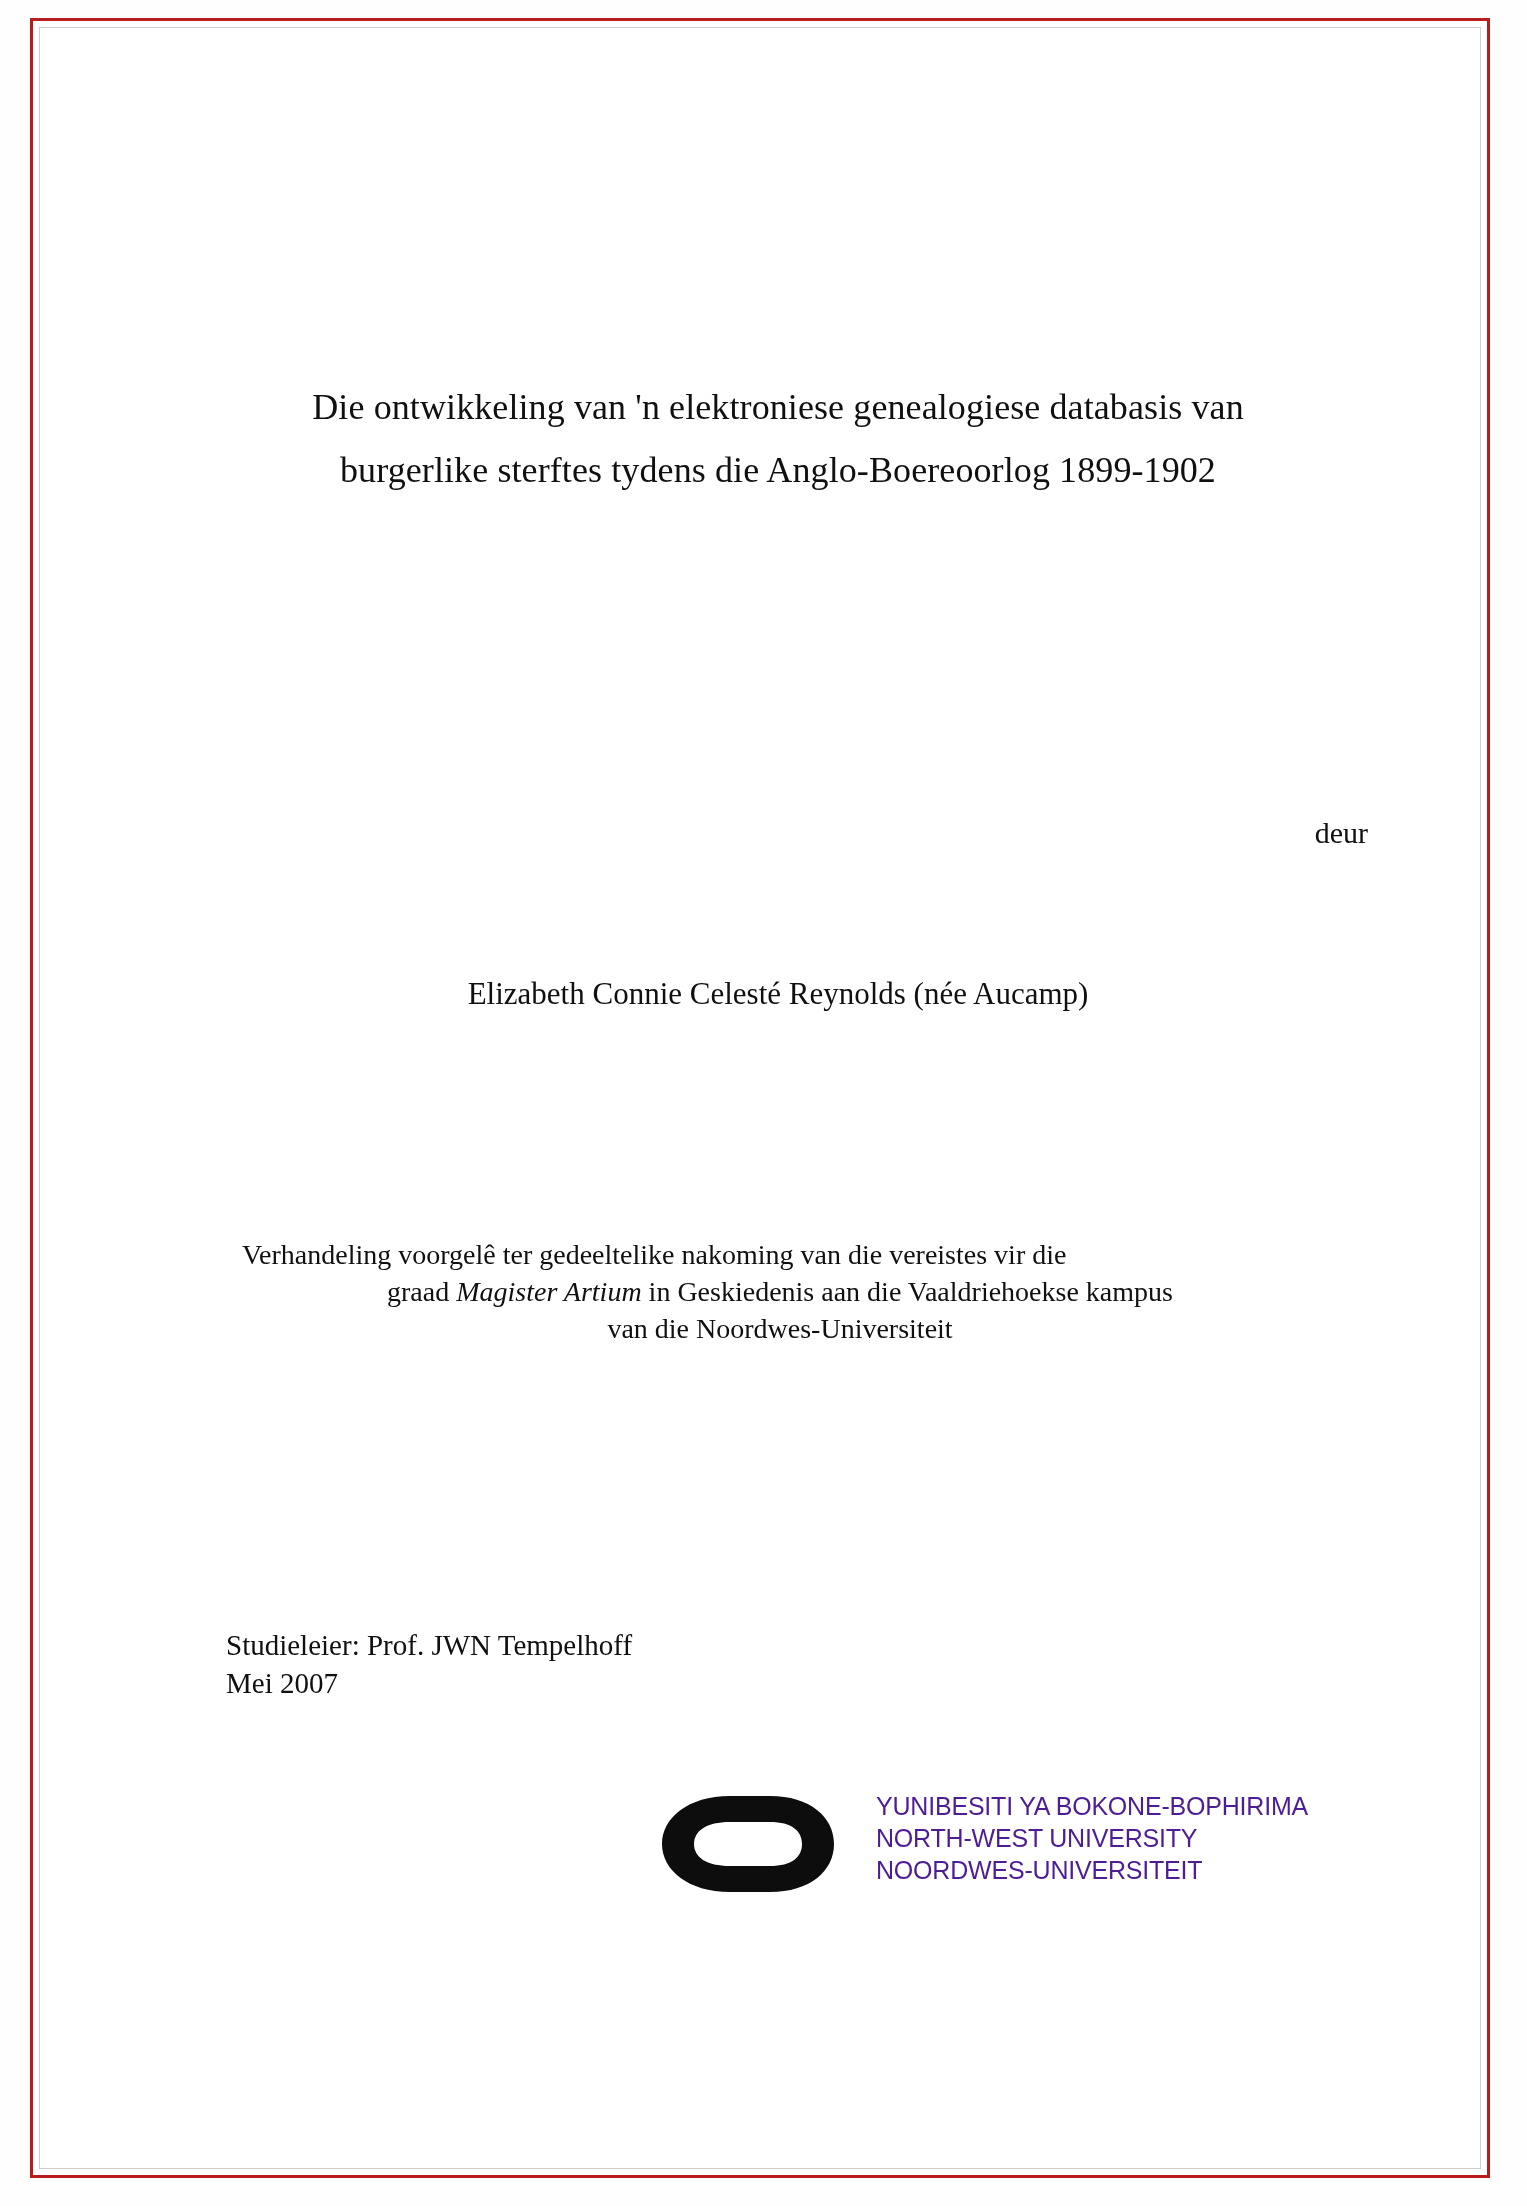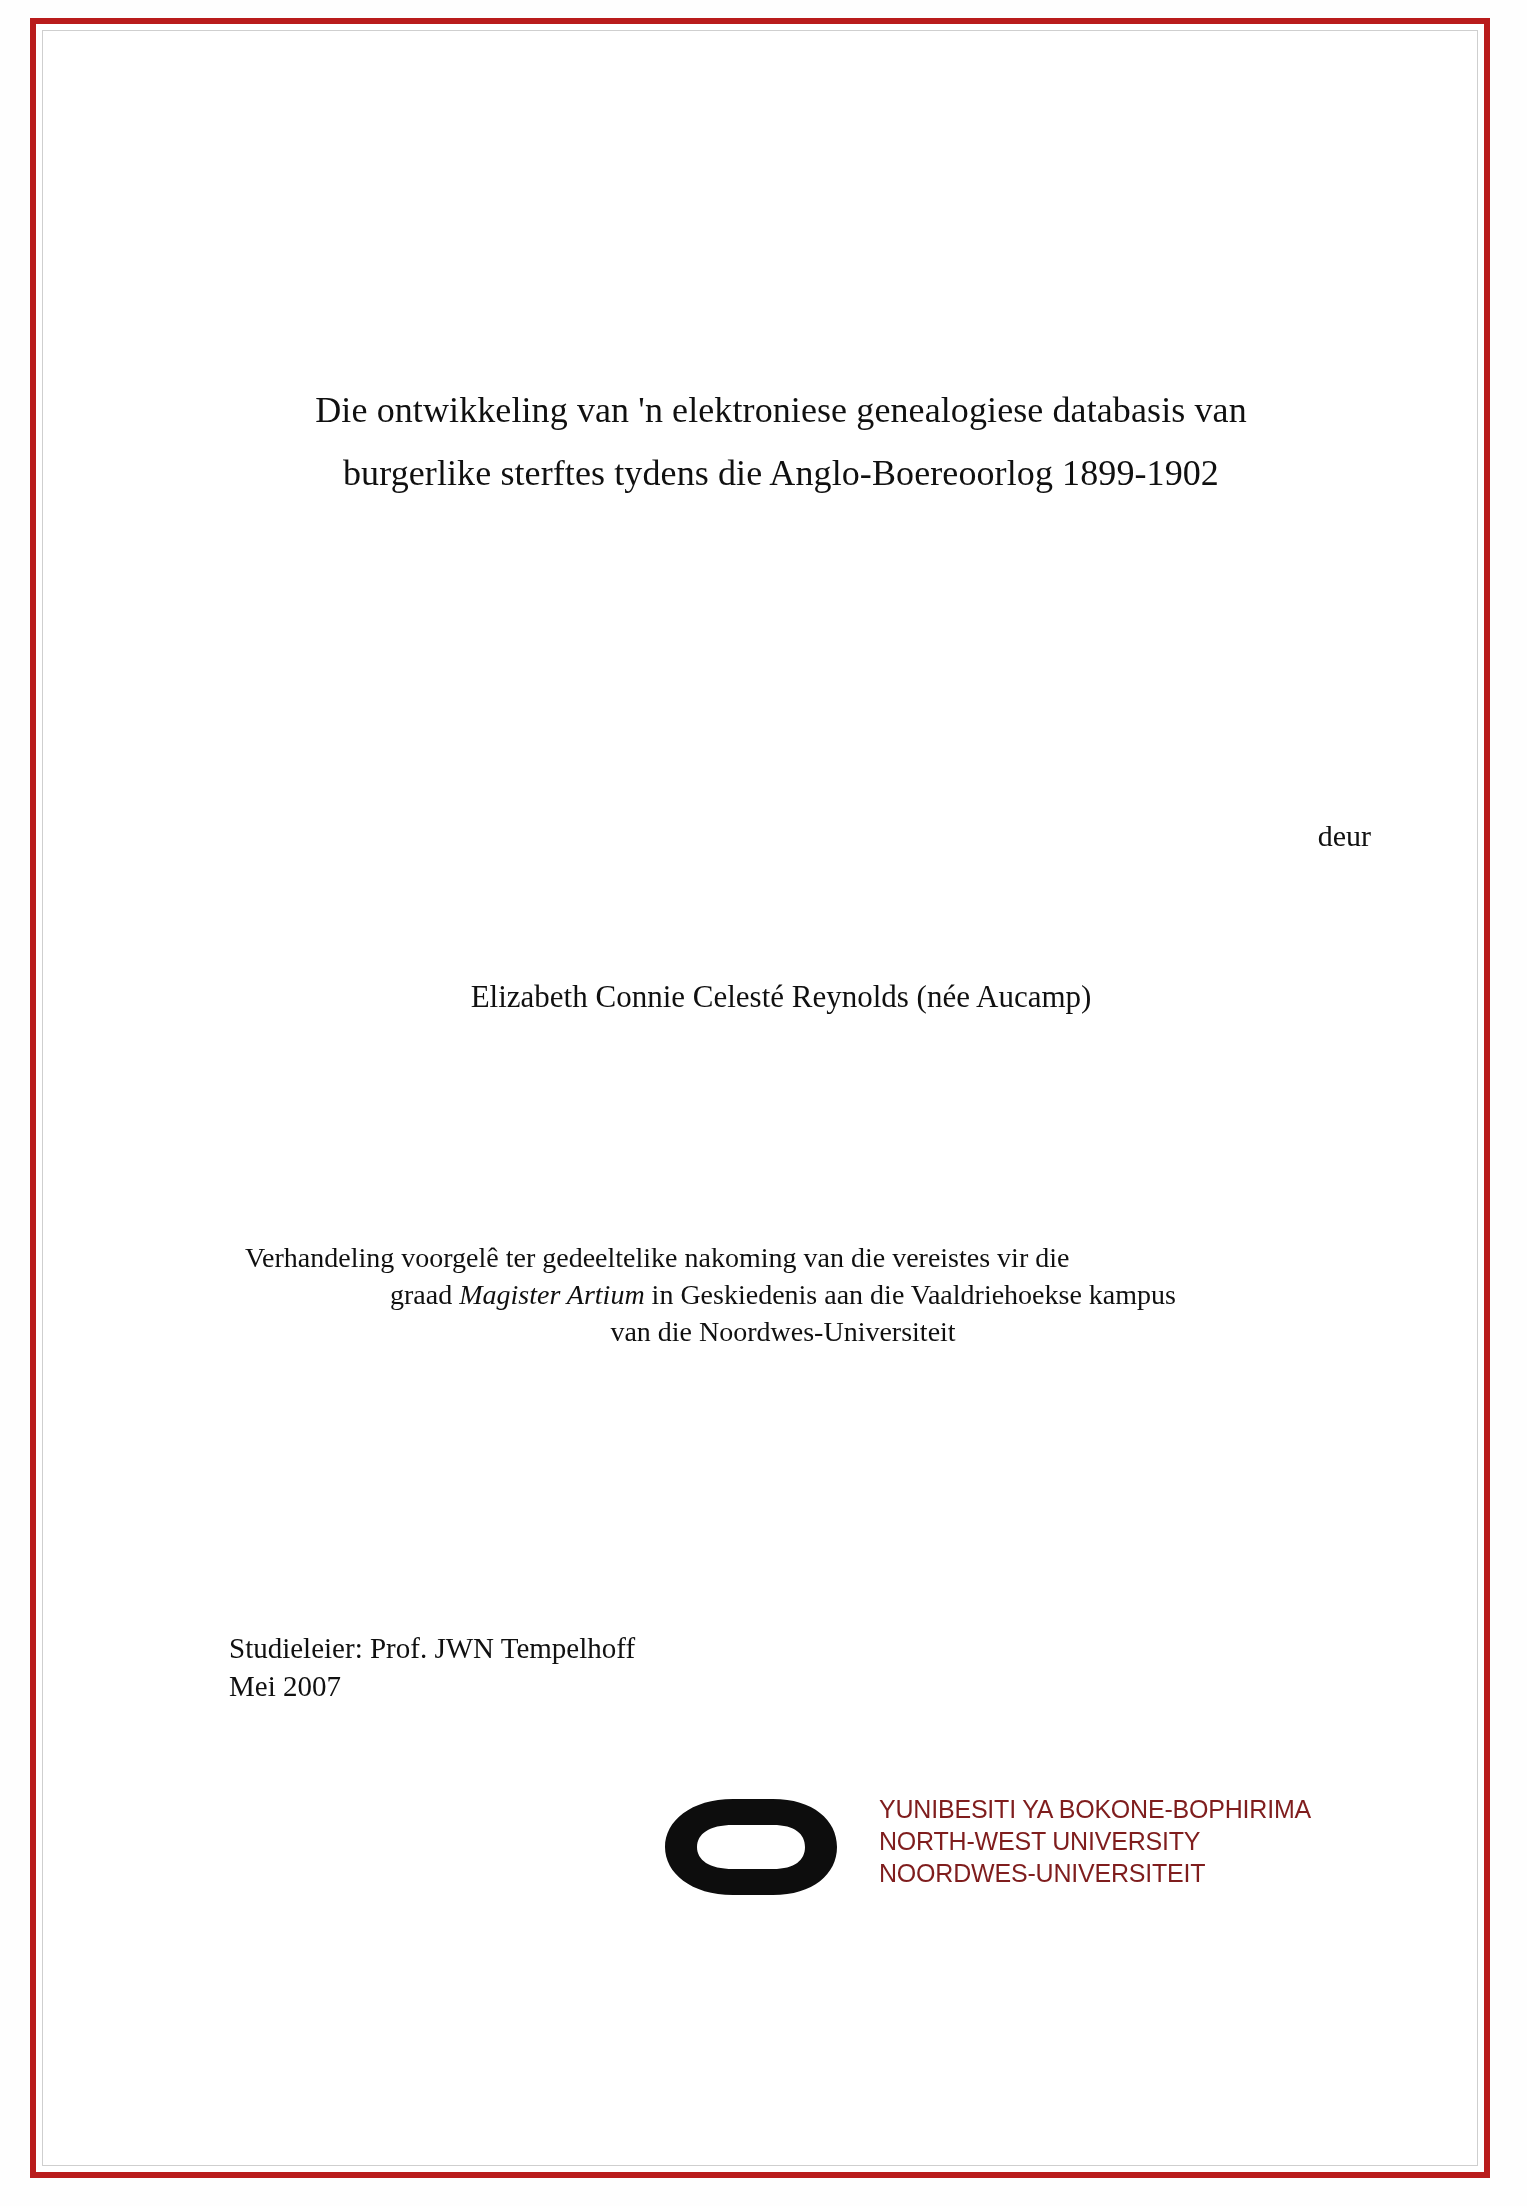--- a/index.html
+++ b/index.html
@@ -25,21 +25,21 @@
     background: #fefefe;
   }
 
   
   .scan-frame {
     position: absolute;
     left: 30px;
     top: 18px;
     width: 1460px;
     height: 2160px;
-    border: 6px solid #b91c1c;
+    border: 3px solid #b91c1c;
     box-sizing: border-box;
     background: #ffffff;
   }
   
   .scan-frame::after {
     content: "";
     position: absolute;
     left: 6px; top: 6px; right: 6px; bottom: 6px;
     border: 1px solid #cfcfcf;
     pointer-events: none;
@@ -139,21 +139,21 @@
   .logo-mark svg { display: block; }
 
   .logo-text {
     position: absolute;
     left: 378px;
     top: 4px;
     font-family: "Liberation Sans", sans-serif;
     font-size: 25px;
     line-height: 1.28;
     letter-spacing: -0.2px;
-    color: #7f1d1d;
+    color: #4c1d95;
     white-space: nowrap;
   }
   .logo-text span { display: block; }
 </style>
 </head>
 <body>
 
 <div class="page">
   <div class="scan-frame">
 

